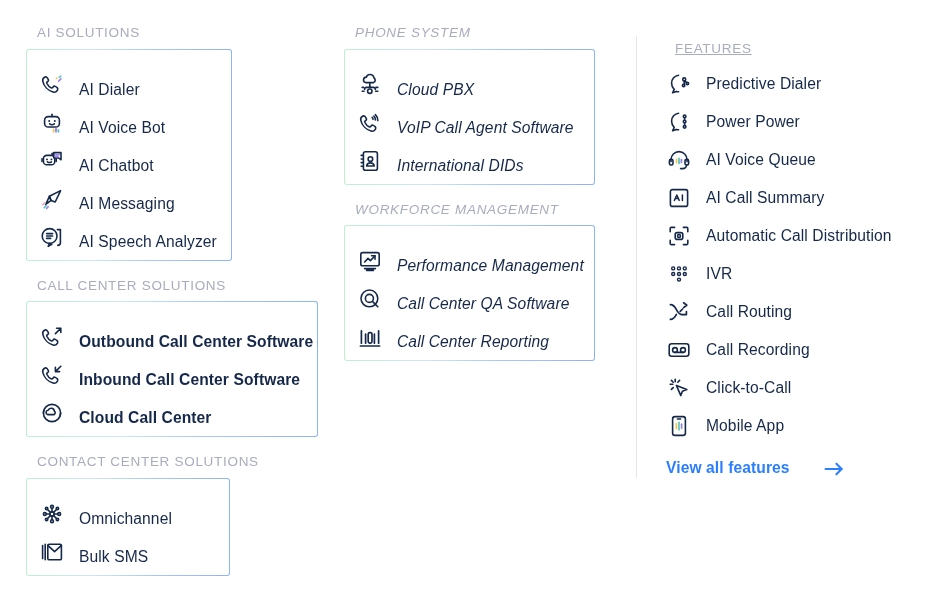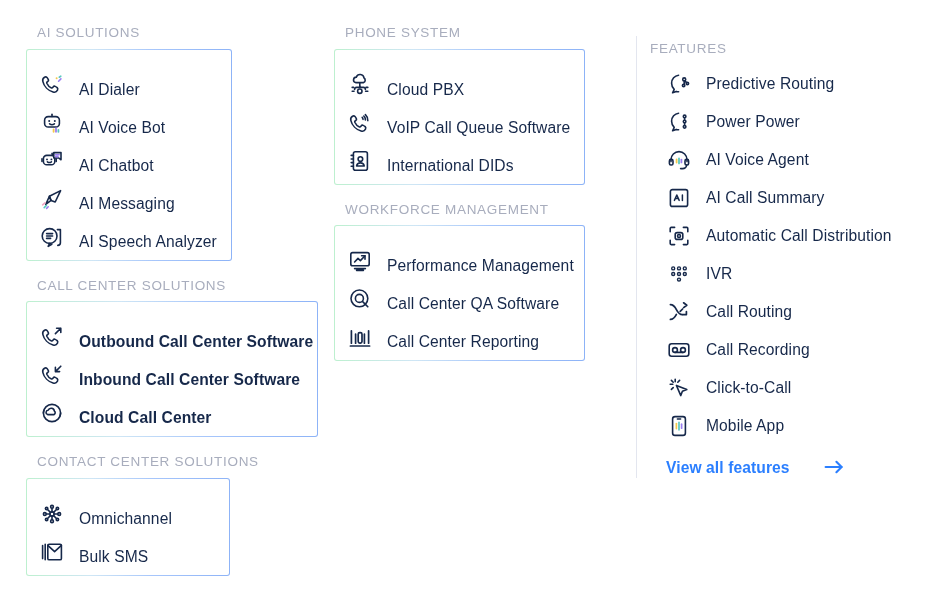--- a/index.html
+++ b/index.html
@@ -14,21 +14,21 @@
   #root {
     position: relative;
     width: 934px;
     height: 592px;
     background: #ffffff;
   }
 
   
   .col { position: absolute; top: 0; }
   #col-left   { left: 26px;  width: 300px; }
-  #col-mid    { left: 334px; width: 258px; }
+  #col-mid    { left: 344px; width: 258px; font-style: italic; }
   #col-right  { left: 650px; width: 270px; }
 
   
   #divider {
     position: absolute;
     left: 636px;
     top: 36px;
     width: 1px;
     height: 442px;
     background: #e3e6ef;
@@ -77,21 +77,21 @@
     letter-spacing: 0.1px;
   }
 
   
   .frow { display: flex; align-items: center; height: 38px; cursor: pointer; white-space: nowrap; }
   .frow .ico { width: 26px; height: 26px; flex: 0 0 26px; margin-right: 14px; display:flex; align-items:center; justify-content:center; }
   .frow .lbl { font-size: 15.6px; color: #16284a; line-height: 1; letter-spacing: 0.1px; }
 
   
   #view-all {
-    display: flex; align-items: flex-start;
+    display: flex; align-items: flex-end;
     color: #2b7fff;
     font-weight: bold;
     font-size: 15.6px;
     cursor: pointer;
     margin-top: 14px;
     margin-left: 16px;
     letter-spacing: 0.1px;
     gap: 24px;
   }
   #view-all .arrow { margin-left: 10px; display:flex; align-items:center; }
@@ -263,21 +263,21 @@
         </span>
         <span class="lbl">Cloud PBX</span>
       </div>
       <div class="row">
         <span class="ico">
           <svg width="24" height="24" viewBox="0 0 24 24" fill="none" stroke="#16284a" stroke-width="1.6" stroke-linecap="round" stroke-linejoin="round">
             <path d="M4.5 5.2c2.3-1.1 3.3 1.3 3.9 2.6.3.7.1 1.2-.5 1.6l-.8.6c-.4.3-.5.7-.3 1.2.9 2.1 2.6 3.8 4.7 4.7.5.2.9.1 1.2-.3l.6-.8c.4-.6.9-.8 1.6-.5 1.3.6 3.7 1.6 2.6 3.9-.8 1.6-2.7 2.3-4.4 1.8C8.1 18.6 4 14.3 2.9 9.6 2.4 7.8 3 6 4.5 5.2z"></path>
             <path d="M15 8.4a2.6 2.6 0 0 0-.8-2M17.4 9a5.2 5.2 0 0 0-1.6-4M19.8 9.6a7.8 7.8 0 0 0-2.4-6"></path>
           </svg>
         </span>
-        <span class="lbl">VoIP Call Queue Software</span>
+        <span class="lbl">VoIP Call Agent Software</span>
       </div>
       <div class="row">
         <span class="ico">
           <svg width="24" height="24" viewBox="0 0 24 24" fill="none" stroke="#16284a" stroke-width="1.6" stroke-linecap="round" stroke-linejoin="round">
             <rect x="5.4" y="2.8" width="14" height="18.4" rx="2"></rect>
             <circle cx="12.4" cy="10" r="2.3"></circle>
             <path d="M8.6 17c.4-2 1.9-3.1 3.8-3.1s3.4 1.1 3.8 3.1z"></path>
             <path d="M3.2 6.4h2.2M3.2 10h2.2M3.2 13.6h2.2M3.2 17.2h2.2"></path>
           </svg>
         </span>
@@ -316,35 +316,35 @@
             <path d="M2.4 21h19.2"></path>
           </svg>
         </span>
         <span class="lbl">Call Center Reporting</span>
       </div>
     </div>
   </div>
 
   <div class="col" id="col-right">
 
-    <div class="sec-head" style="margin-top:42px;margin-bottom:9px;margin-left:0;">FEATURES</div>
+    <div class="sec-head" style="margin-top:42px;margin-bottom:9px;margin-left:25px;text-decoration:underline;">FEATURES</div>
 
     <div style="margin-left:16px;">
 
       <div class="frow">
         <span class="ico">
           <svg width="24" height="24" viewBox="0 0 24 24" fill="none" stroke="#16284a" stroke-width="1.6" stroke-linecap="round" stroke-linejoin="round">
             <path d="M11.6 3.2C7.6 3.6 4.6 7 4.6 11.2c0 2.4 1 4.6 2.6 6.2l-1.6 3.4 3.6-1.4c.8.3 1.6.4 2.4.4"></path>
             <circle cx="17.2" cy="7.4" r="1.5"></circle>
             <circle cx="20.4" cy="11.6" r="1.2"></circle>
             <circle cx="16.6" cy="13.4" r="1.2"></circle>
             <path d="M17.8 8.8l1.8 1.8M17.2 9v3"></path>
           </svg>
         </span>
-        <span class="lbl">Predictive Routing</span>
+        <span class="lbl">Predictive Dialer</span>
       </div>
 
       <div class="frow">
         <span class="ico">
           <svg width="24" height="24" viewBox="0 0 24 24" fill="none" stroke="#16284a" stroke-width="1.6" stroke-linecap="round" stroke-linejoin="round">
             <path d="M11.6 3.2C7.6 3.6 4.6 7 4.6 11.2c0 2.4 1 4.6 2.6 6.2l-1.6 3.4 3.6-1.4c.8.3 1.6.4 2.4.4"></path>
             <circle cx="17.6" cy="6.4" r="1.3"></circle>
             <circle cx="17.6" cy="11.6" r="1.3"></circle>
             <circle cx="17.6" cy="16.8" r="1.3"></circle>
             <path d="M17.6 7.7v2.6M17.6 12.9v2.6"></path>
@@ -358,21 +358,21 @@
           <svg width="24" height="24" viewBox="0 0 24 24" fill="none" stroke="#16284a" stroke-width="1.6" stroke-linecap="round" stroke-linejoin="round">
             <path d="M4 13.6v-2a8 8 0 0 1 16 0v2"></path>
             <rect x="2.4" y="11.4" width="3.6" height="5.6" rx="1.5"></rect>
             <rect x="18" y="11.4" width="3.6" height="5.6" rx="1.5"></rect>
             <path d="M19.6 17c0 2-1.8 3.6-4 3.6h-2"></path>
             <path d="M9.6 11.4v3.2" stroke="#f2c94c" stroke-width="1.8"></path>
             <path d="M12 10.4v5" stroke="#5bc8c0" stroke-width="1.8"></path>
             <path d="M14.4 11.6v2.8" stroke="#9b7ff0" stroke-width="1.8"></path>
           </svg>
         </span>
-        <span class="lbl">AI Voice Agent</span>
+        <span class="lbl">AI Voice Queue</span>
       </div>
 
       <div class="frow">
         <span class="ico">
           <svg width="24" height="24" viewBox="0 0 24 24" fill="none" stroke="#16284a" stroke-width="1.6" stroke-linecap="round" stroke-linejoin="round">
             <path d="M5.4 3.6h13.2a2 2 0 0 1 2 2v12.8a2 2 0 0 1-2 2H5.4a2 2 0 0 1-2-2V5.6a2 2 0 0 1 2-2z"></path>
             <path d="M7.4 14.4l2.4-5.4 2.4 5.4M8.2 12.6h3.2M15.4 9v5.4" stroke-width="1.5"></path>
           </svg>
         </span>
         <span class="lbl">AI Call Summary</span>

